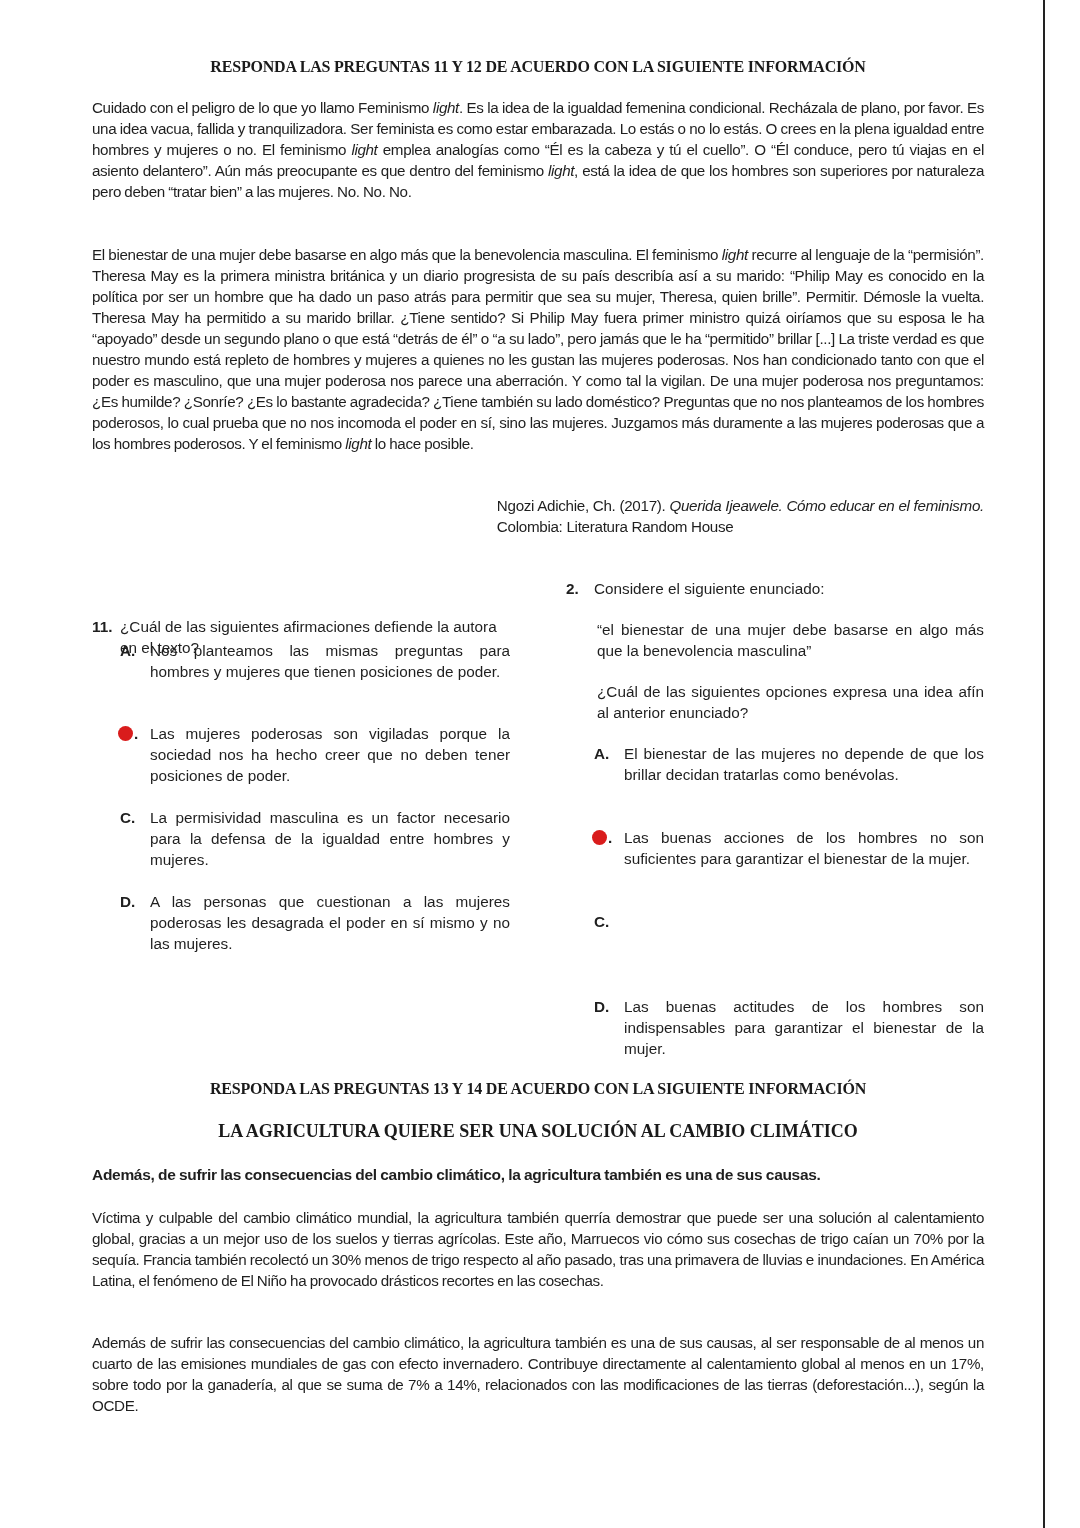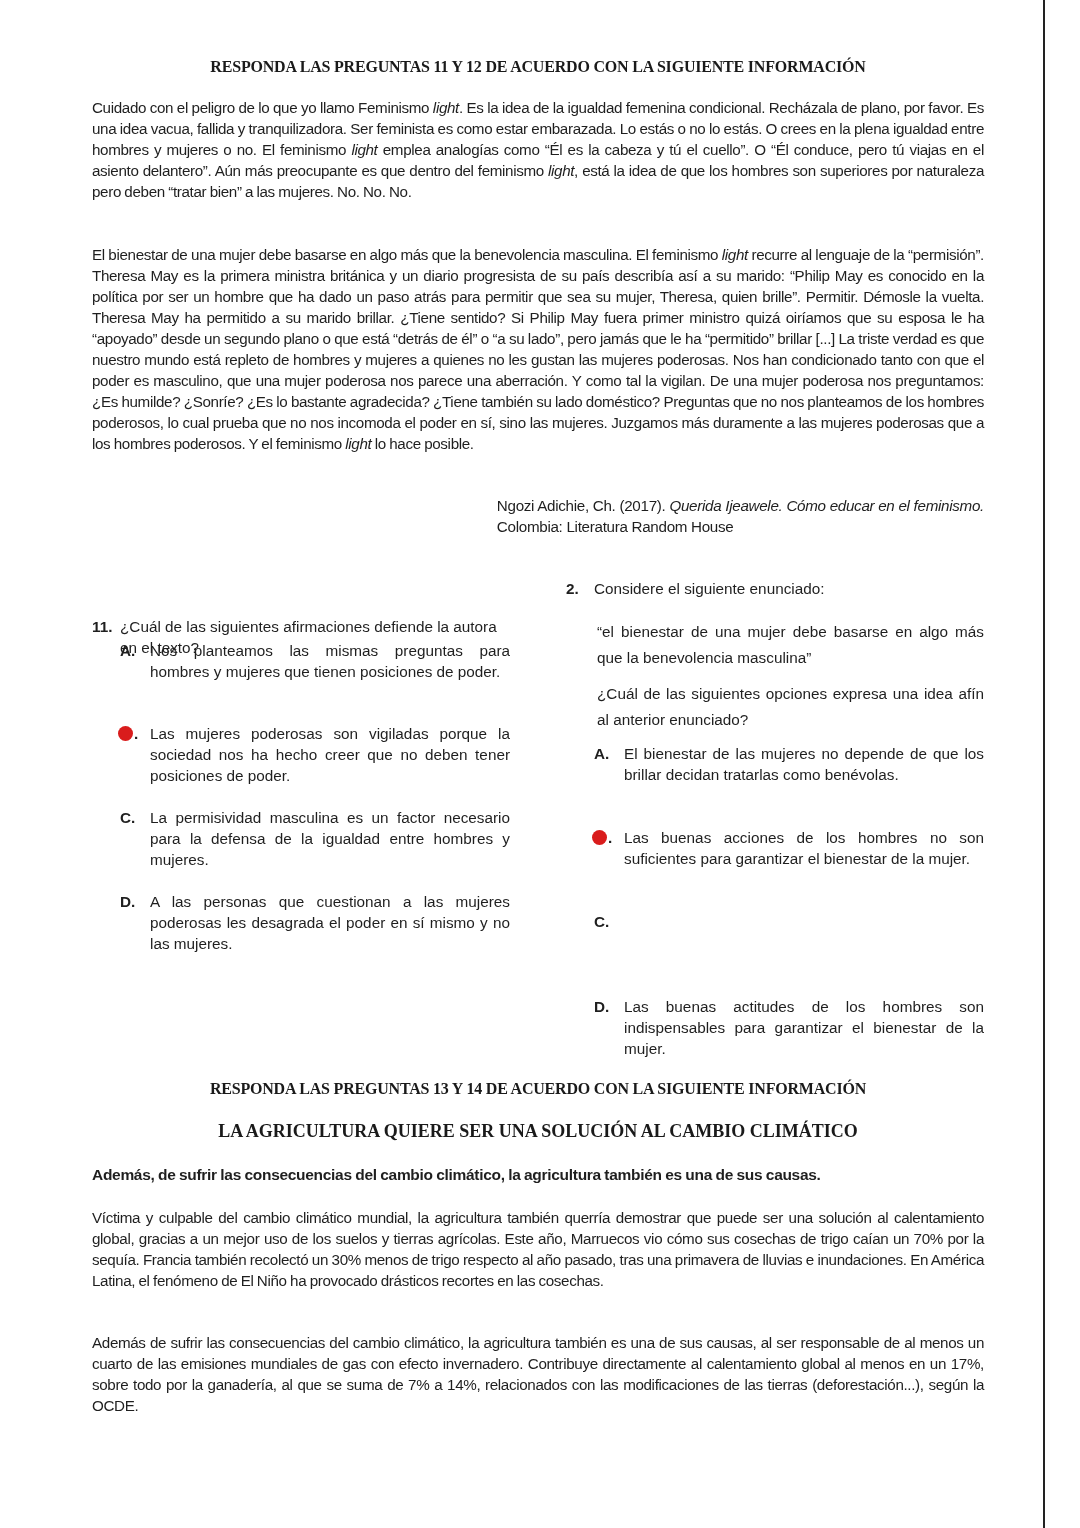--- a/index.html
+++ b/index.html
@@ -47,21 +47,21 @@
   .opt .letter { position: absolute; left: 0; top: 0; font-weight: bold; width: 30px; }
   .opt .body { position: absolute; left: 30px; right: 0; top: 0; text-align: justify; }
   .marked-dot {
     position: absolute; left: -2px; top: 3px; width: 15px; height: 15px;
     border-radius: 50%; background: #d91c1c;
   }
   .marked-period { position: absolute; left: 14px; top: 0; font-weight: bold; }
 
   .stmt {
     position: absolute; font-family: "Liberation Sans", sans-serif;
-    font-size: 15.3px; line-height: 26px; color: #1f1f1f; text-align: justify;
+    font-size: 15.3px; line-height: 21px; color: #1f1f1f; text-align: justify;
   }
 </style>
 </head>
 <body>
 
 <div class="edge-line"></div>
 
 <div class="heading" style="top:58px;">RESPONDA LAS PREGUNTAS 11 Y 12 DE ACUERDO CON LA SIGUIENTE INFORMACIÓN</div>
 
 <div class="para" style="top:97px;">

